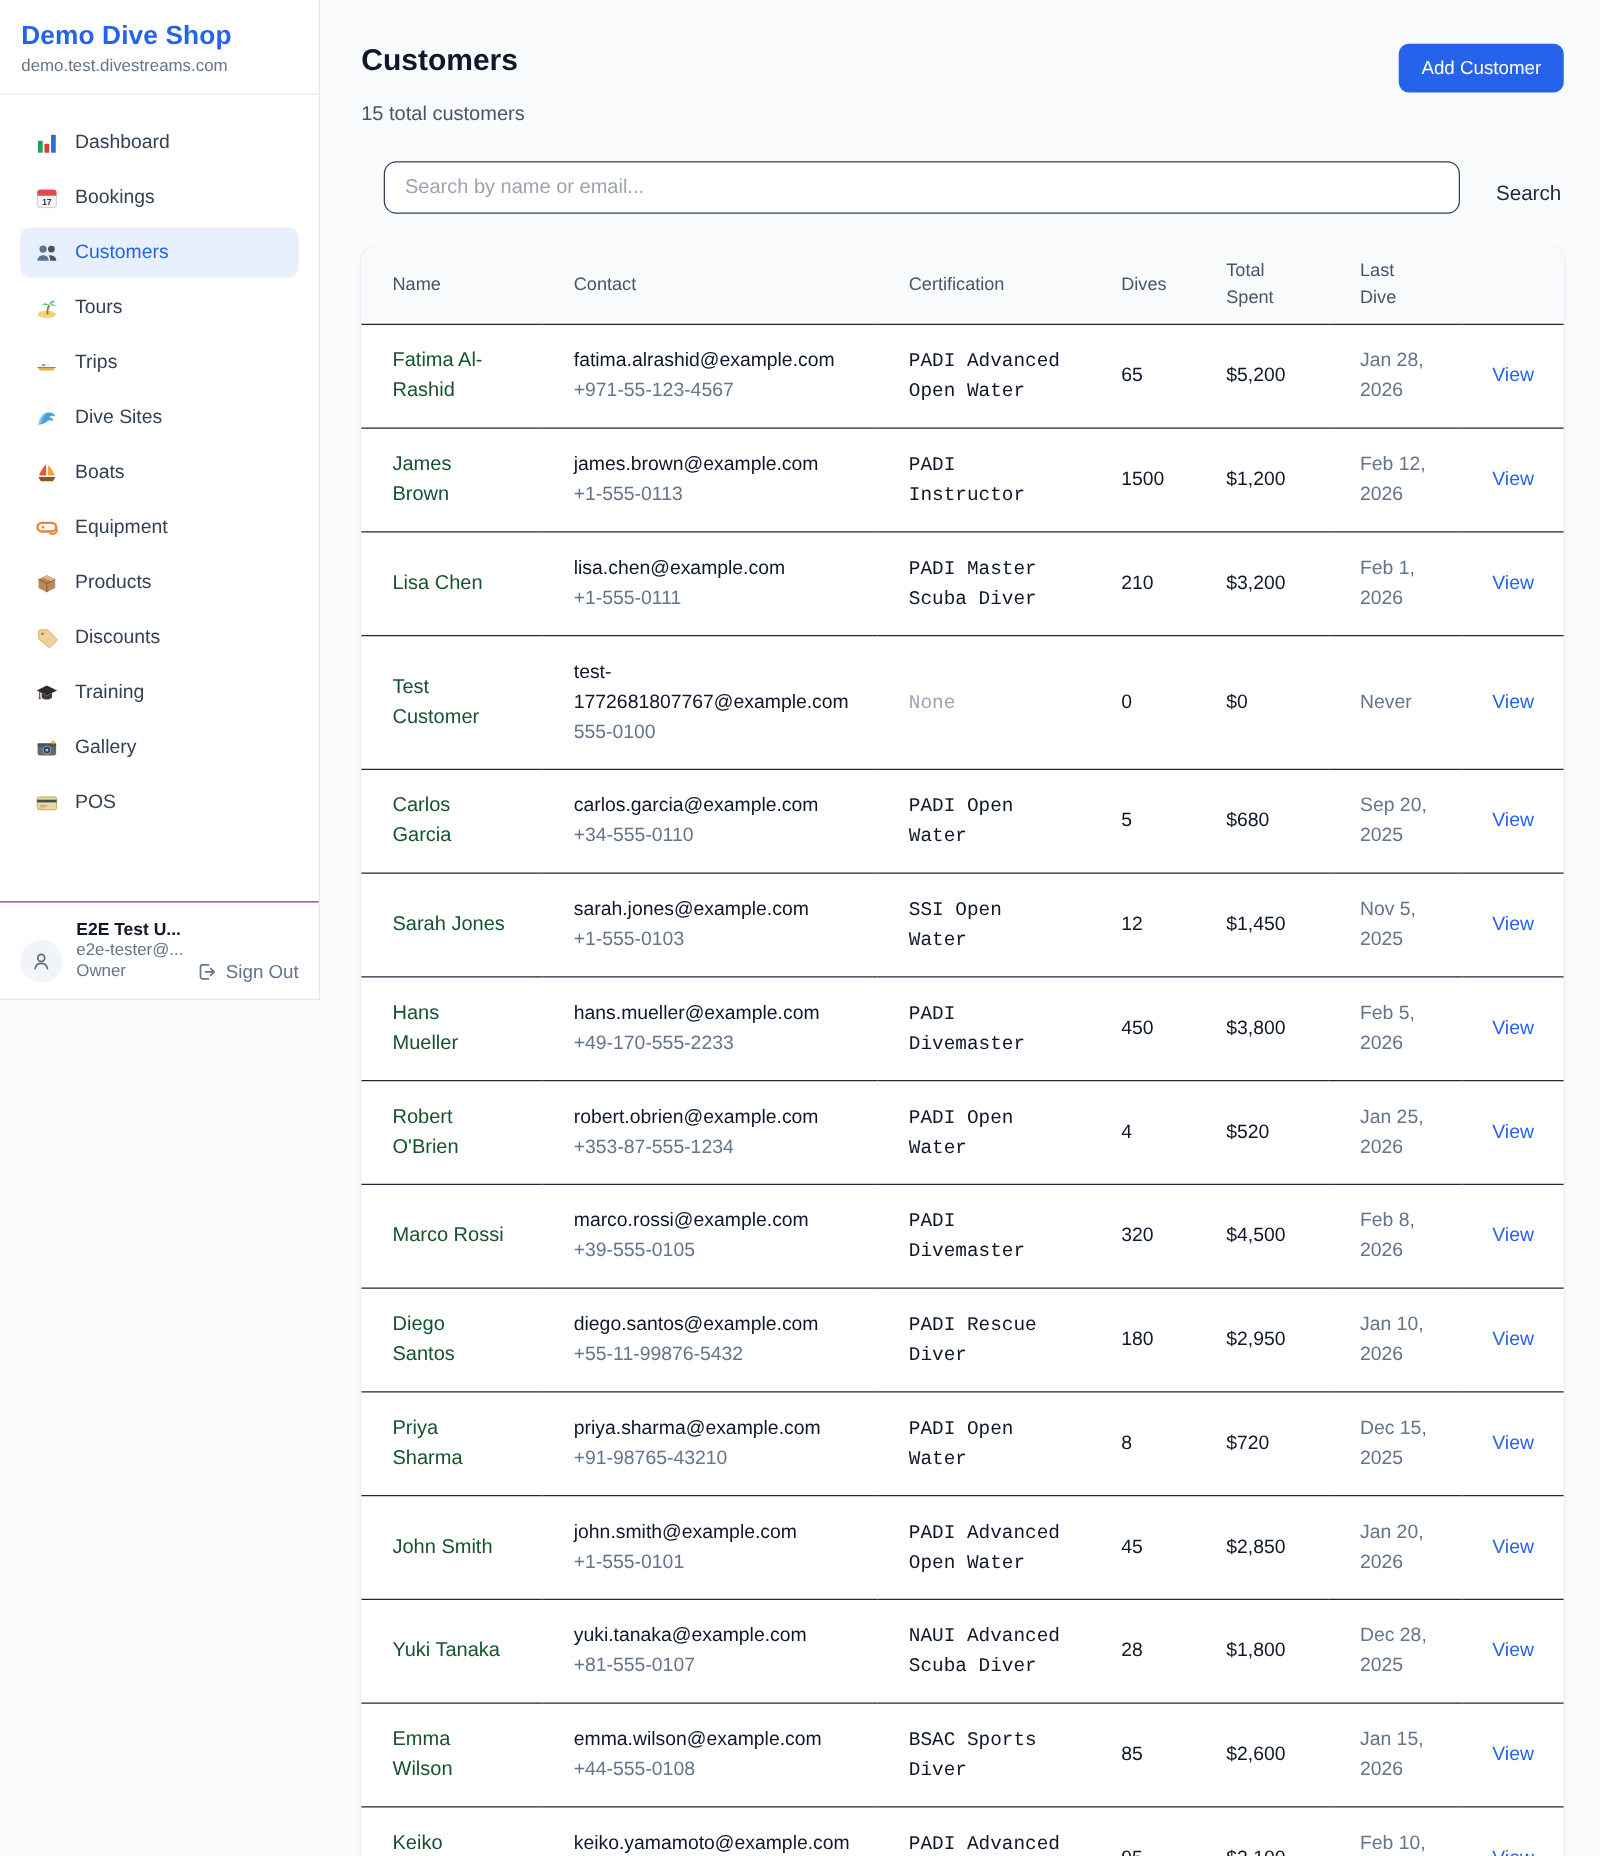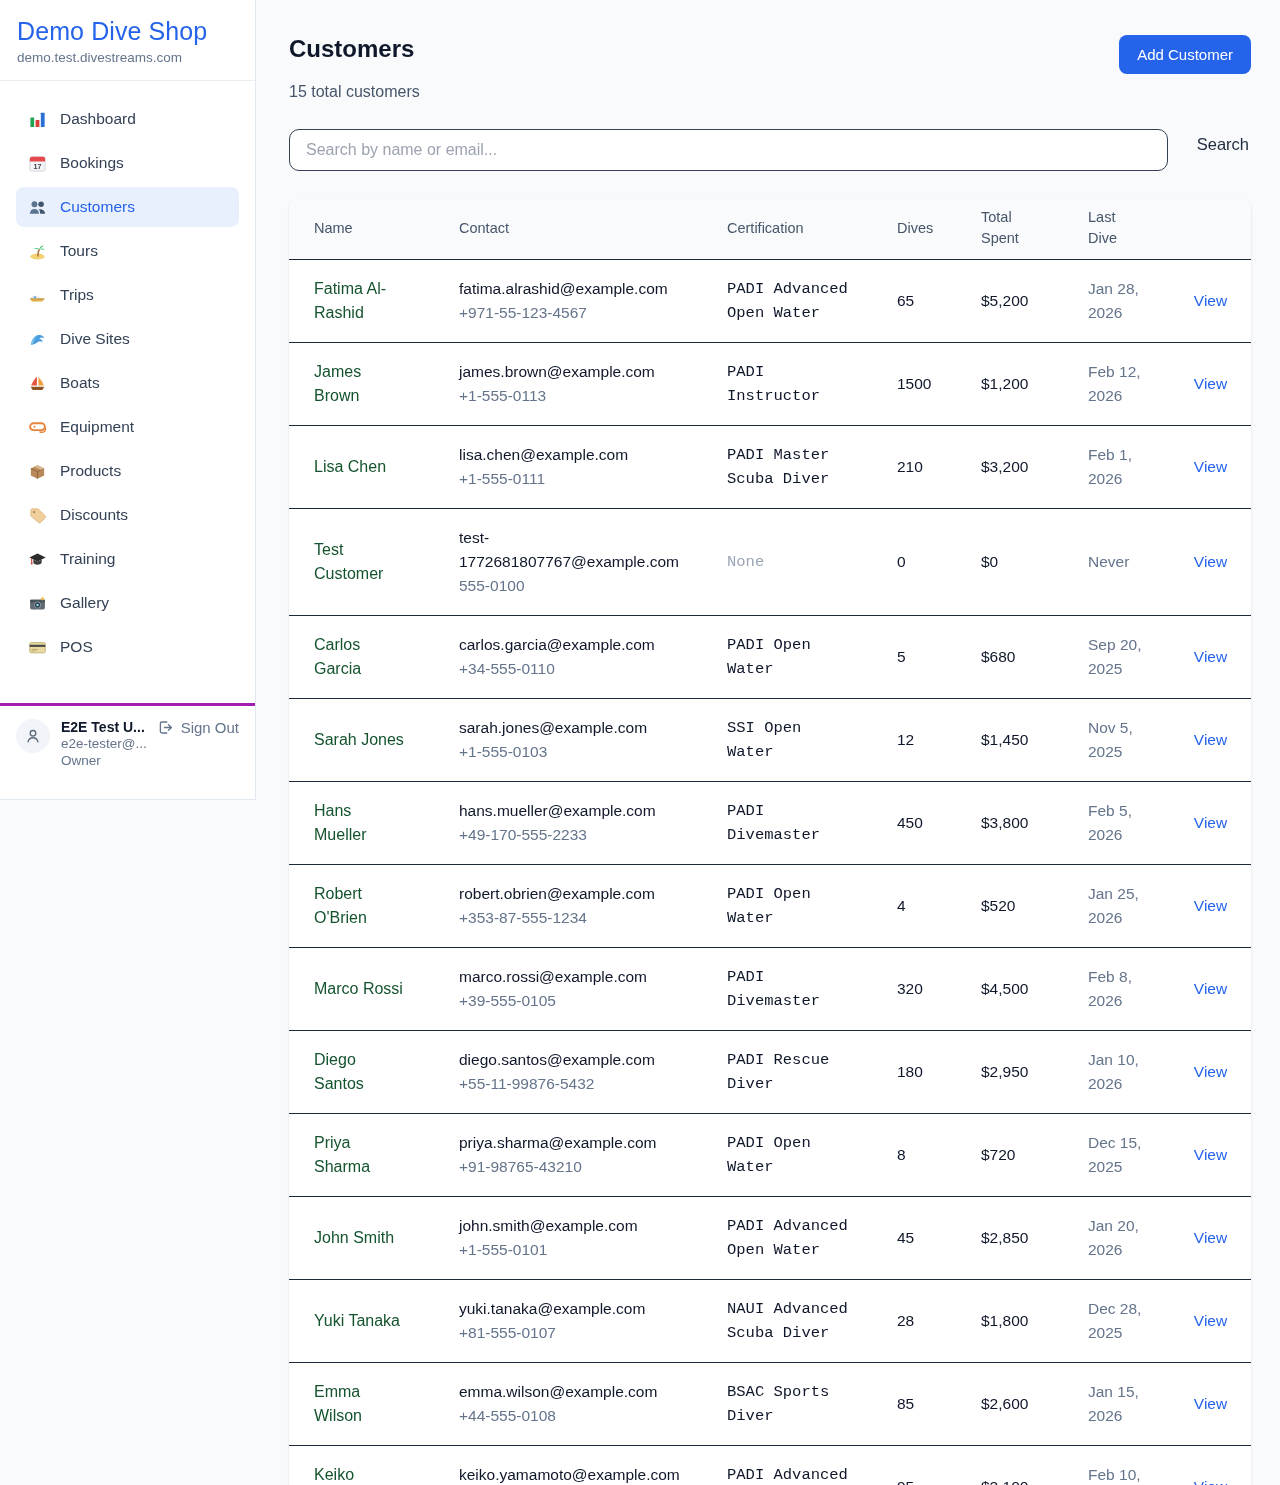--- a/index.html
+++ b/index.html
@@ -2,46 +2,46 @@
 <html><head>
 <meta charset="utf-8">
 <style>
   * { margin:0; padding:0; box-sizing:border-box; }
   html,body { width:1280px; min-height:1485px; background:#f8fafc; font-family:"Liberation Sans",sans-serif; color:#0f172a; }
 
   
   .sidebar { position:absolute; left:0; top:0; width:256px; height:800px; background:#ffffff;
              border-right:1px solid #e2e8f0; border-bottom:1px solid #e2e8f0; }
   .side-header { padding:17px 17px 15px; border-bottom:1px solid #e9edf2; }
-  .shop-name { color:#2563eb; font-size:25px; font-weight:400; letter-spacing:.1px; }
+  .shop-name { color:#2563eb; font-size:21px; font-weight:700; letter-spacing:.1px; }
   .shop-domain { color:#64748b; font-size:13.5px; margin-top:4px; }
   .side-nav { padding:18px 16px 8px; }
   .nav-item { display:flex; align-items:center; gap:13px; height:40px; padding:0 12px; margin-bottom:4px;
               border-radius:8px; color:#334155; font-size:15.5px; cursor:pointer; }
   .nav-item.active { background:#e9f0fd; color:#2563eb; font-weight:500; }
   .nav-icon { width:19px; height:19px; display:inline-flex; }
   .nav-icon svg { width:19px; height:19px; }
-  .side-user { position:absolute; bottom:16px; left:0; width:100%; border-top:3px solid #a21caf;
-               padding:13px 16px; display:flex; align-items:flex-start; gap:11px; }
+  .side-user { position:absolute; bottom:0; left:0; width:100%; border-top:1px solid #a21caf;
+               padding:13px 16px; display:flex; align-items:flex-end; gap:11px; }
   .avatar { width:34px; height:34px; border-radius:50%; background:#f1f5f9; display:flex; align-items:center; justify-content:center; flex:0 0 auto; }
   .user-info { line-height:1.25; min-width:0; }
   .user-name { font-size:14px; font-weight:700; color:#0f172a; white-space:nowrap; }
   .user-email { font-size:13.5px; color:#64748b; white-space:nowrap; }
   .user-role { font-size:13.5px; color:#64748b; }
   .signout { margin-left:auto; display:flex; align-items:center; gap:7px; background:none; border:none;
              color:#64748b; font-size:15px; font-family:inherit; cursor:pointer; white-space:nowrap; }
 
   
   .main { margin-left:256px; padding:35px 29px 36px 33px; }
   .main-head { display:flex; justify-content:space-between; align-items:flex-start; }
   .page-title { font-size:24px; font-weight:700; color:#0f172a; }
   .page-subtitle { font-size:16px; color:#475569; margin-top:20px; }
   .btn-primary { background:#2563eb; color:#ffffff; border:none; border-radius:8px; padding:11px 18px;
                  font-size:15px; font-weight:500; font-family:inherit; cursor:pointer; }
-  .search-row { display:flex; align-items:flex-start; margin-top:28px; }
+  .search-row { display:flex; align-items:flex-end; margin-top:28px;margin-left:18px; }
   .search-input { flex:1; height:42px; border:1.5px solid #334155; border-radius:10px; padding:0 16px;
                   font-size:16px; font-family:inherit; color:#0f172a; background:#fff; outline:none; }
   .search-input::placeholder { color:#9ca3af; }
   .search-btn { background:none; border:none; margin-left:27px; font-size:16.5px; color:#1e293b;
                 font-family:inherit; cursor:pointer; padding:6px 2px; }
 
   
   .card { margin-top:26px; background:#ffffff; border-radius:12px; overflow:hidden;
           box-shadow:0 1px 2px rgba(15,23,42,.06), 0 1px 3px rgba(15,23,42,.08); }
   table { width:100%; border-collapse:collapse; table-layout:fixed; }

